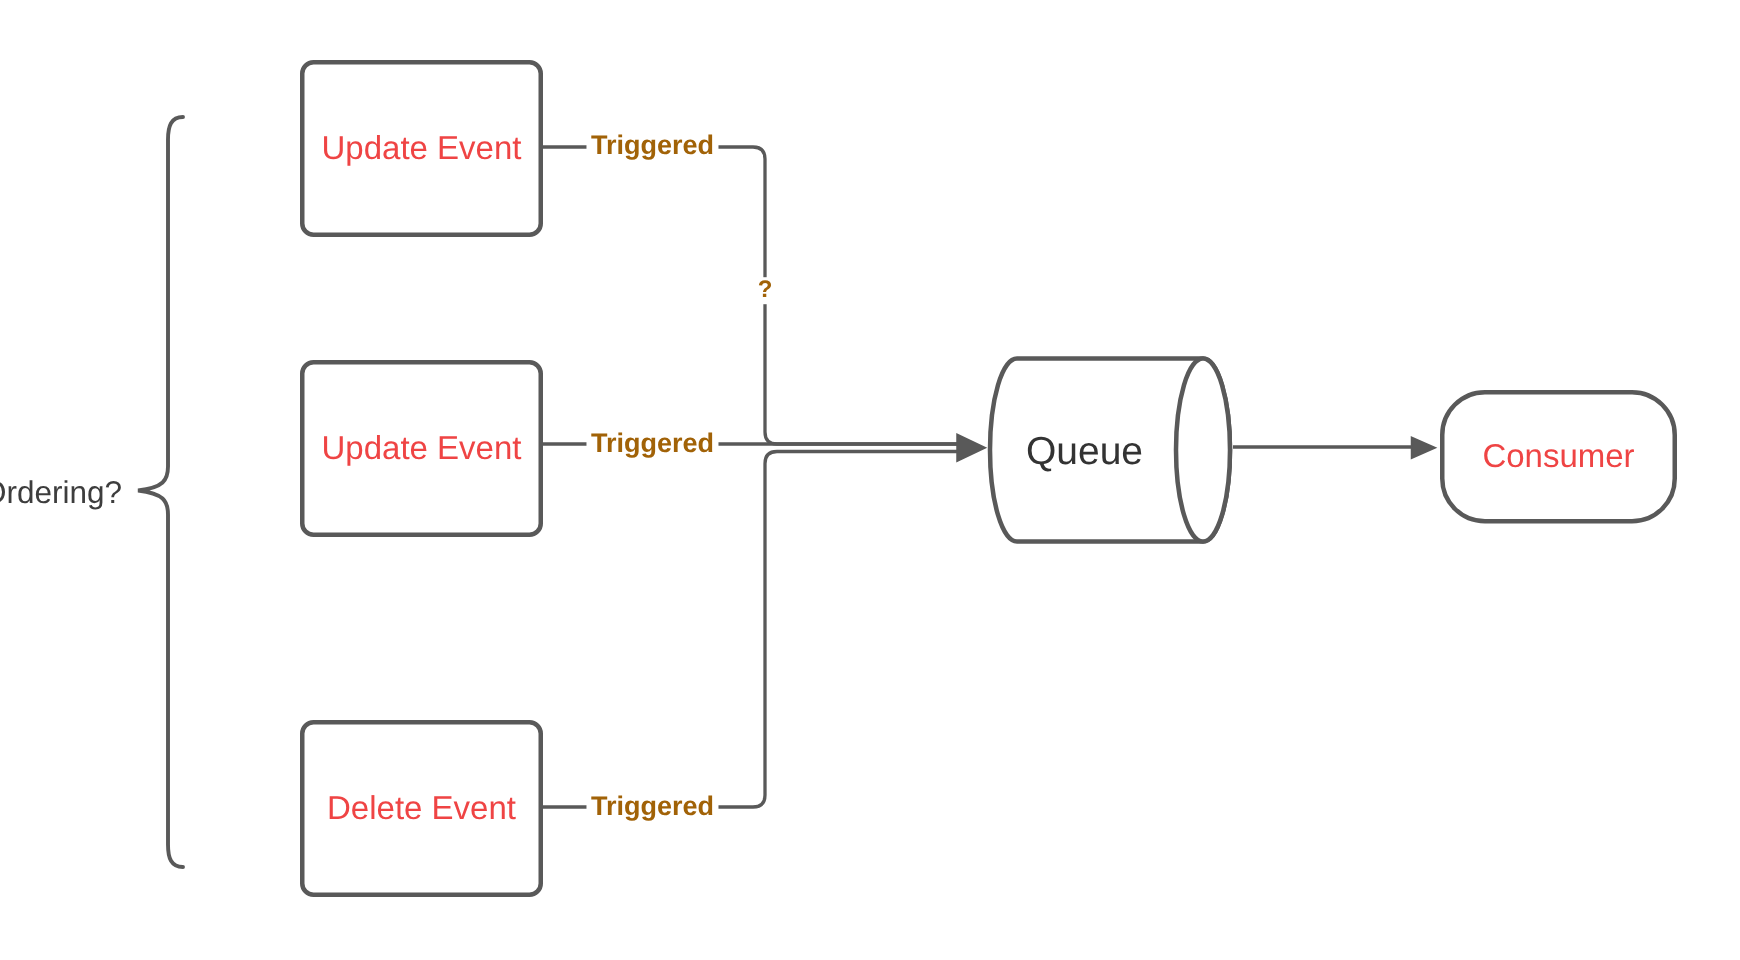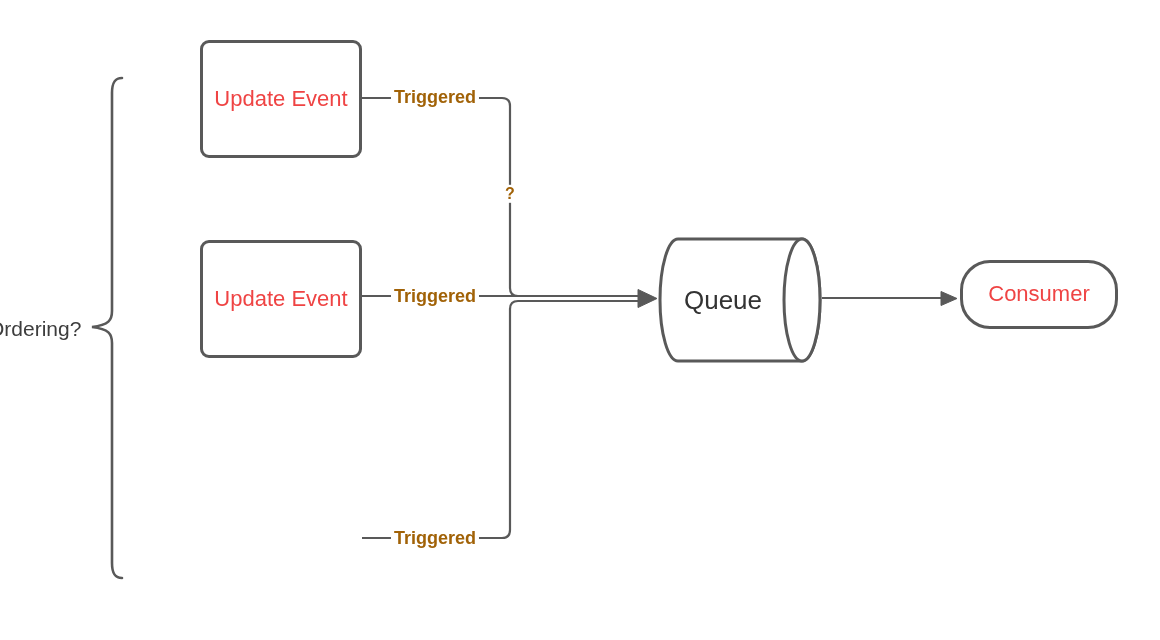--- a/index.html
+++ b/index.html
@@ -12,21 +12,21 @@
   .wires path.shape{fill:#ffffff;stroke:#595959;stroke-width:3;}
   .wires ellipse.shape{fill:#ffffff;stroke:#595959;stroke-width:3;}
   .wires path.brace{fill:none;stroke:#595959;stroke-width:2.6;stroke-linecap:round;}
   .wires polygon.head{fill:#595959;stroke:#595959;stroke-width:1;}
   .node{
     position:absolute;display:flex;align-items:center;justify-content:center;
     box-sizing:border-box;background:#ffffff;border:3px solid #595959;
     color:#ef4444;font-size:22px;line-height:1.1;text-align:center;
   }
   .node.rect{width:162px;height:118px;border-radius:9px;}
-  .node.stadium{width:158px;height:69px;border-radius:30px;}
+  .node.stadium{width:158px;height:89px;border-radius:30px;}
   .queue-hitbox{
     position:absolute;display:flex;align-items:center;justify-content:center;
     background:transparent;border:none;color:#333333;font-size:26px;
   }
   .edge-label{
     position:absolute;transform:translate(-50%,-50%);
     background:#ffffff;padding:0 3px;white-space:nowrap;
     color:#a16207;font-size:18px;font-weight:bold;line-height:1.15;
   }
   .edge-label.qmark{font-size:16px;}
@@ -74,20 +74,23 @@
   </svg>
 
   <div class="node rect" style="left:200px;top:40px;">
     <span>Update Event</span>
   </div>
 
   <div class="node rect" style="left:200px;top:240px;">
     <span>Update Event</span>
   </div>
 
+  <div class="node rect" style="left:200px;top:480px;">
+    <span>Delete Event</span>
+  </div>
 
   <div class="queue-hitbox" style="left:660px;top:239px;width:126px;height:122px;">
     <span>Queue</span>
   </div>
 
   <div class="node stadium" style="left:960px;top:260px;">
     <span>Consumer</span>
   </div>
 
   <div class="edge-label" style="left:435px;top:97px;">Triggered</div>

